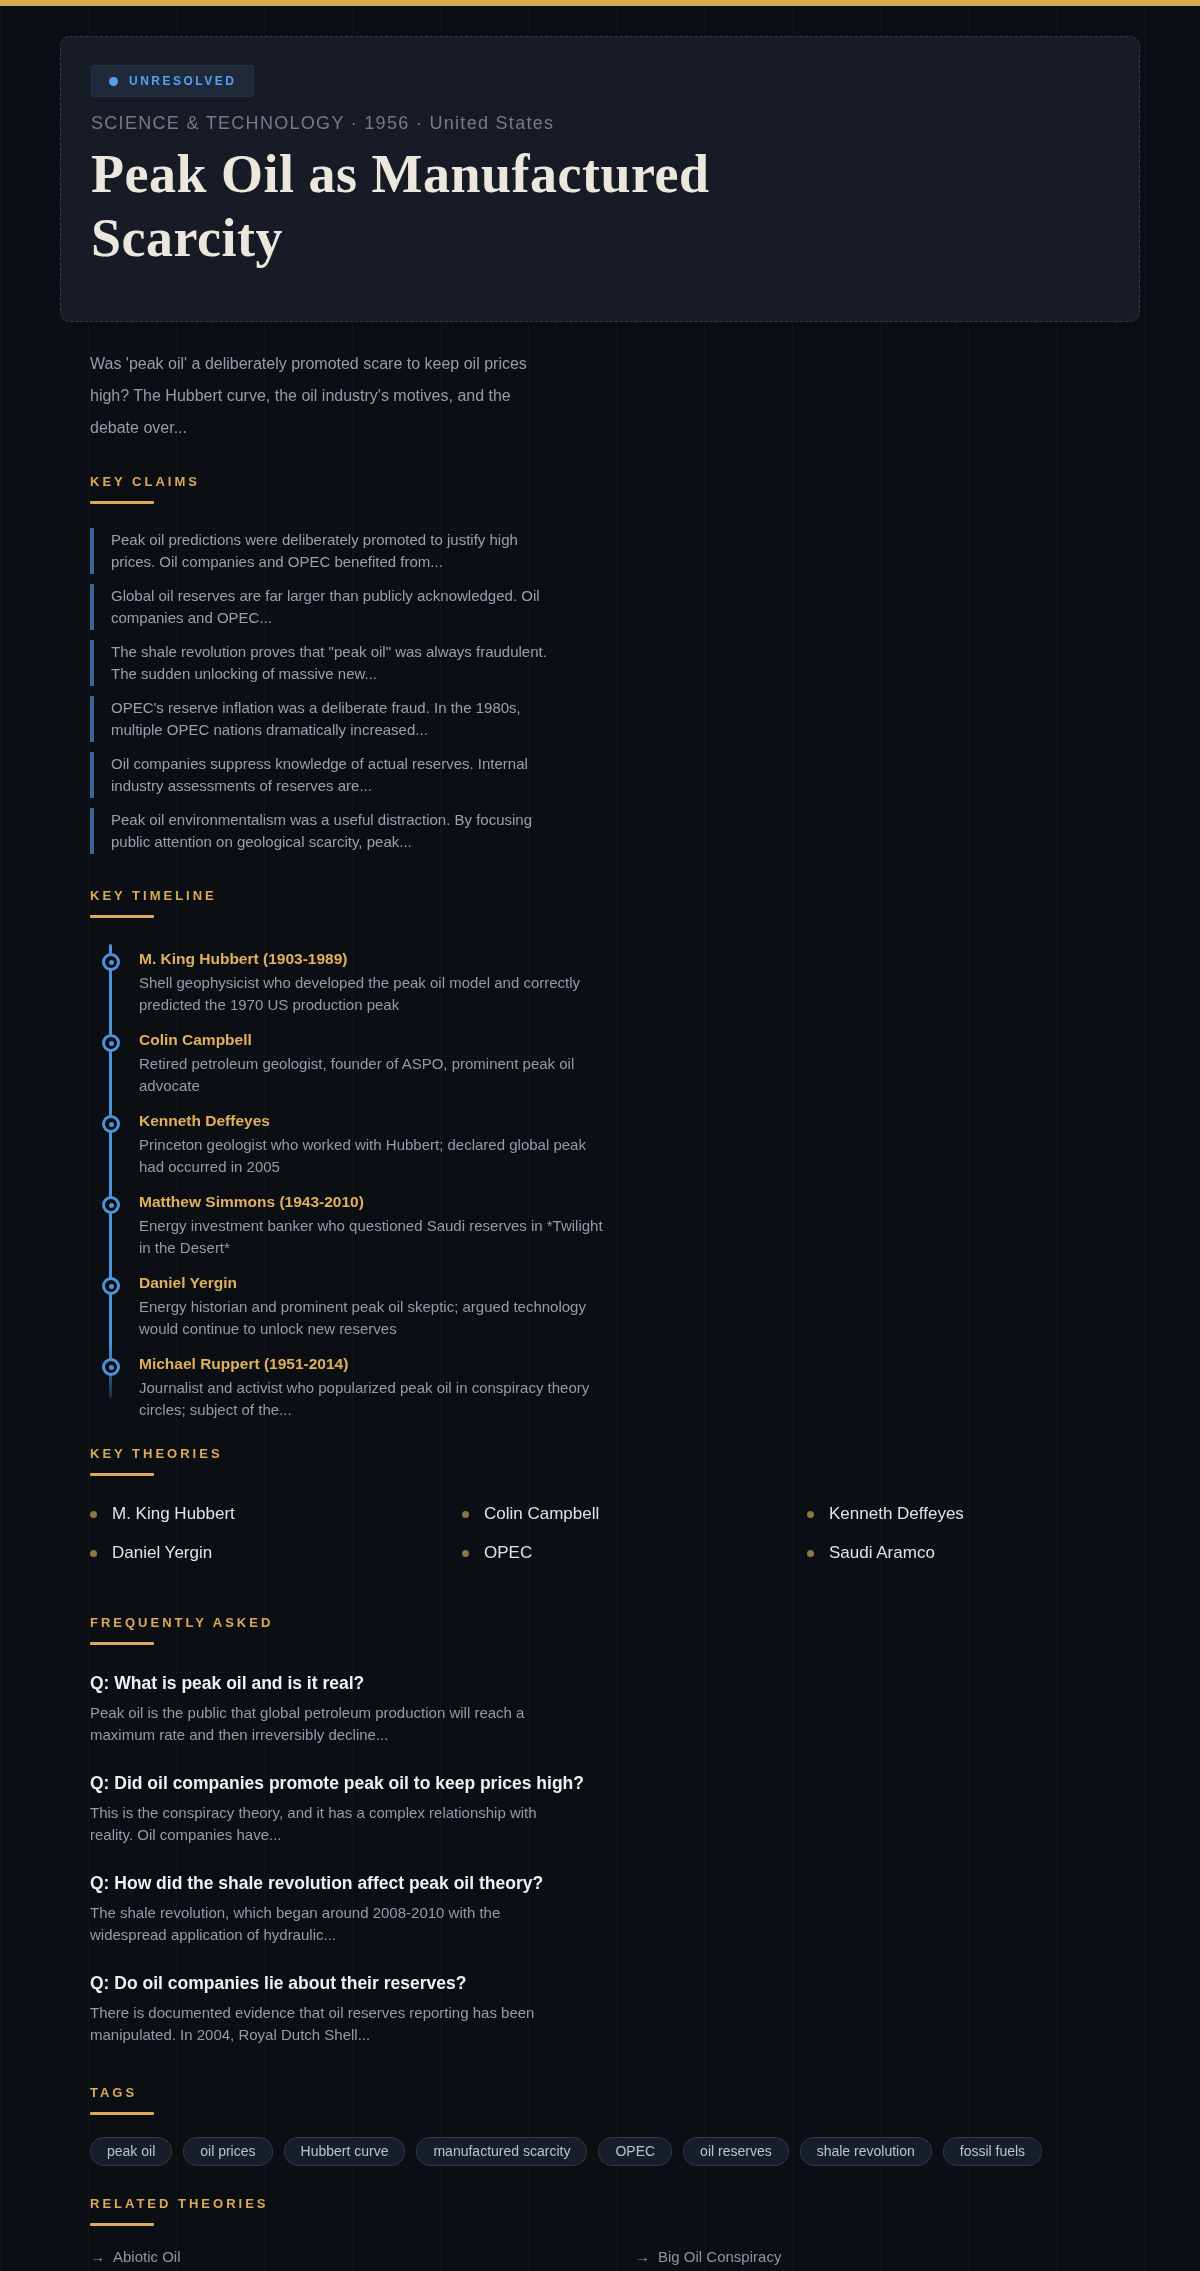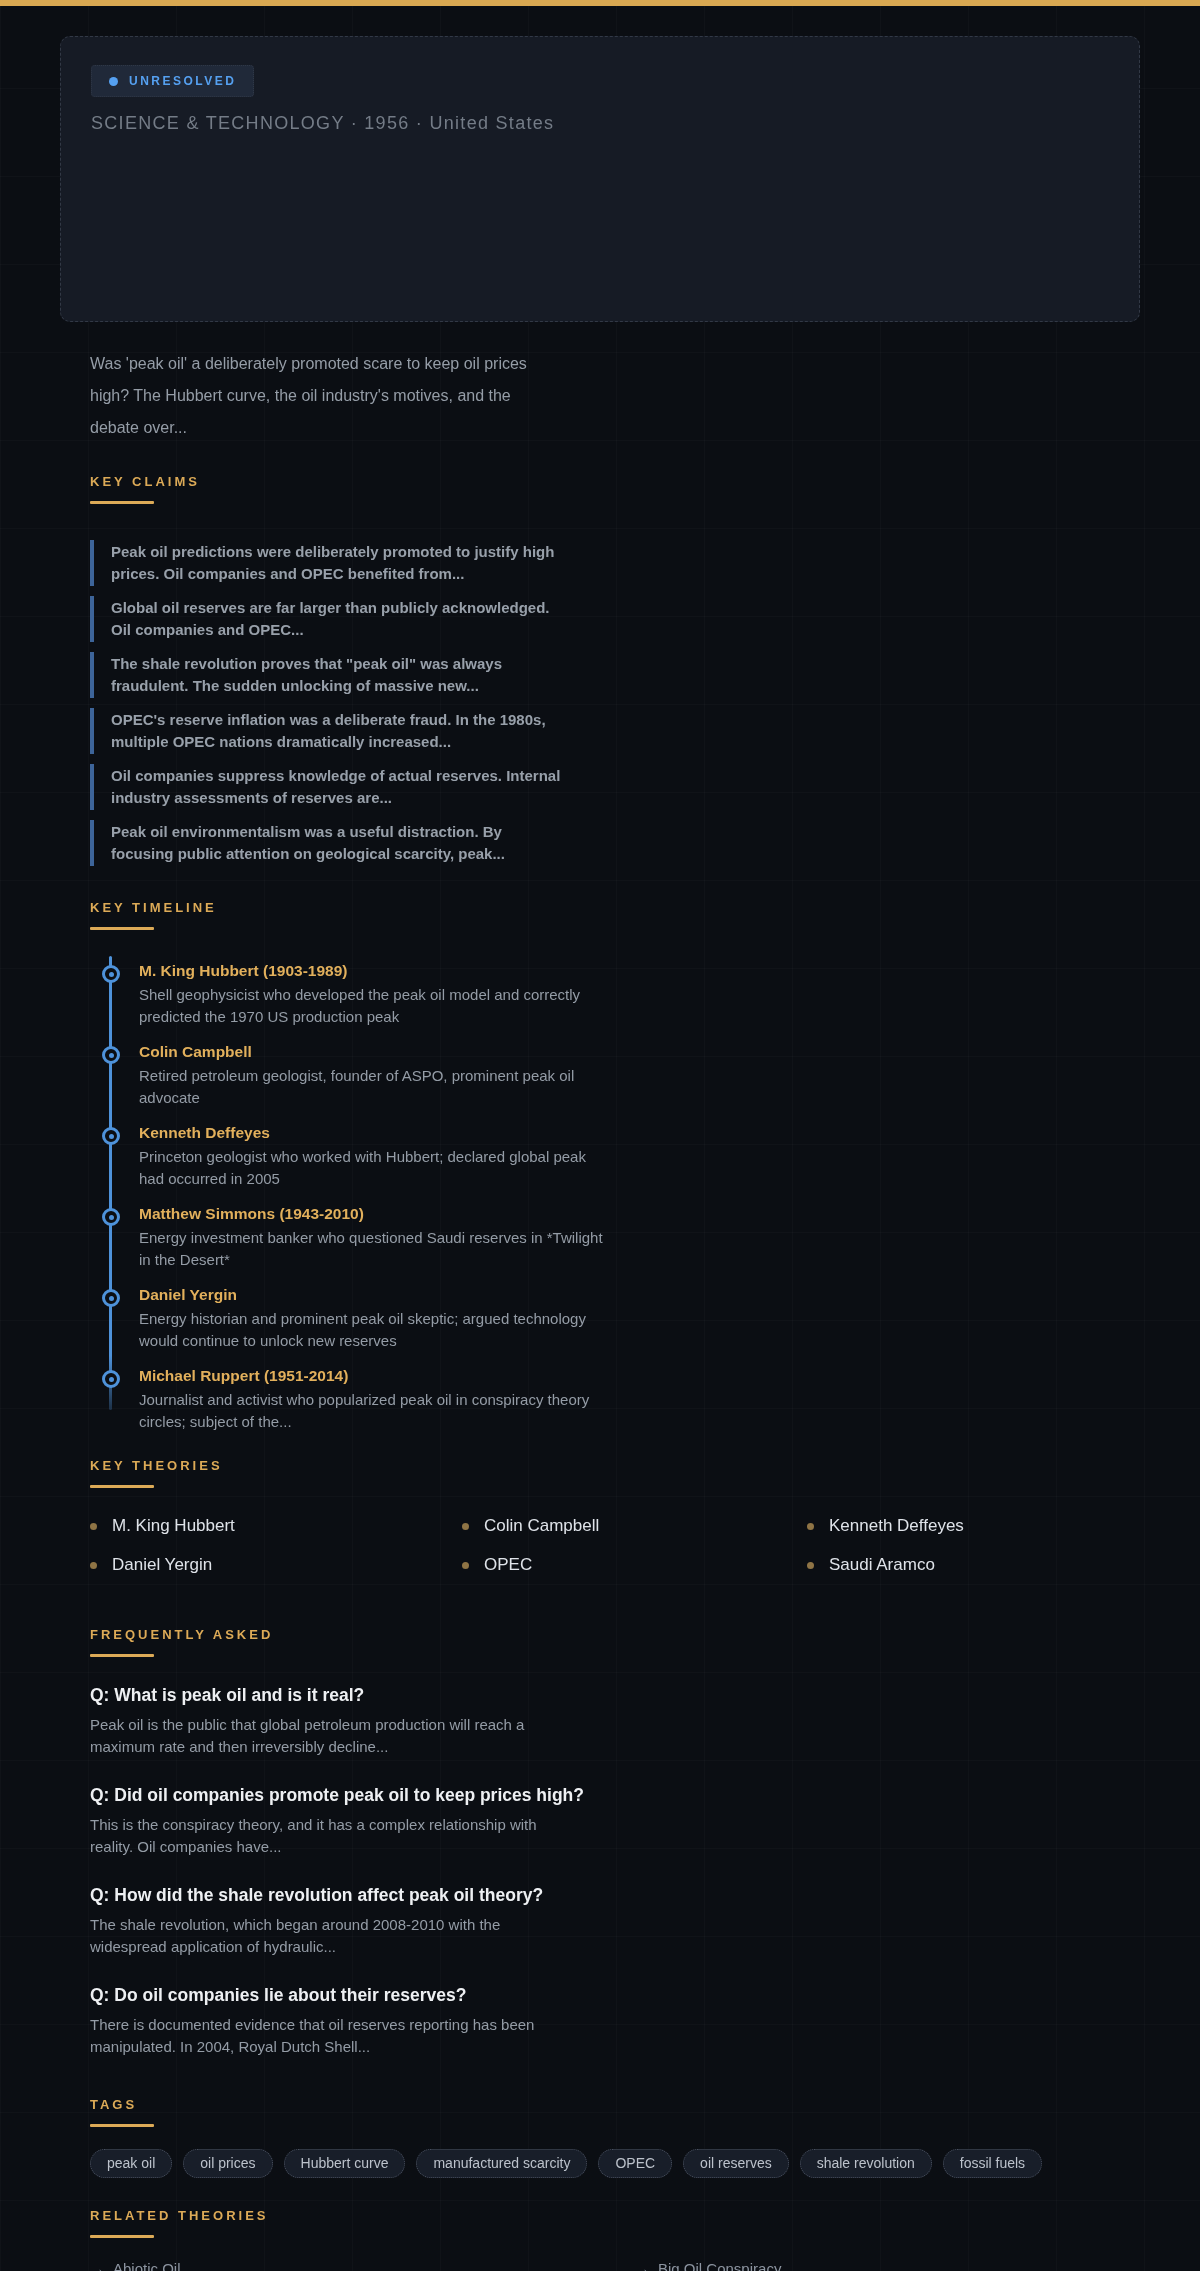--- a/index.html
+++ b/index.html
@@ -39,21 +39,21 @@
 
   
   .description { margin:26px 0 0 30px; max-width:458px; font-size:16px; line-height:32px; color:#959da7; }
 
   
   .section { margin-left:30px; }
   .sec-head { font-size:13px; font-weight:bold; letter-spacing:3px; color:#dcaa57; }
   .sec-rule { width:64px; height:3px; background:#dcaa57; margin-top:12px; border-radius:1px; }
 
   .sec-claims { margin-top:30px; }
-  .claims { margin-top:36px;font-weight:bold; }
+  .claims { margin-top:24px; }
   .claim {
     border-left:4px solid #3d6499; padding:1px 0 2px 17px; margin-bottom:10px;
     font-size:15px; line-height:21.5px; color:#98a0aa; max-width:472px;
   }
 
   .sec-timeline { margin-top:34px; }
   .timeline { position:relative; margin-top:32px; padding-left:49px; }
   .tl-line { position:absolute; left:19px; top:-6px; bottom:22px; width:3px;
     background:linear-gradient(#4e92da 88%, rgba(78,146,218,0.25)); border-radius:2px; }
   .tl-item { position:relative; margin-bottom:16px; }
@@ -95,20 +95,21 @@
   <div class="topbar"></div>
 
   <div class="container">
 
     <div class="hero-card">
       <div class="status-badge">
         <span class="status-dot"></span>
         <span class="status-label">UNRESOLVED</span>
       </div>
       <div class="meta">SCIENCE &amp; TECHNOLOGY · 1956 · United States</div>
+      <h1 class="title">Peak Oil as Manufactured Scarcity</h1>
     </div>
 
     <p class="description">Was 'peak oil' a deliberately promoted scare to keep oil prices high? The Hubbert curve, the oil industry's motives, and the debate over...</p>
 
     <div class="section sec-claims">
       <div class="sec-head">KEY CLAIMS</div>
       <div class="sec-rule"></div>
       <div class="claims">
         <div class="claim">Peak oil predictions were deliberately promoted to justify high prices. Oil companies and OPEC benefited from...</div>
         <div class="claim">Global oil reserves are far larger than publicly acknowledged. Oil companies and OPEC...</div>

